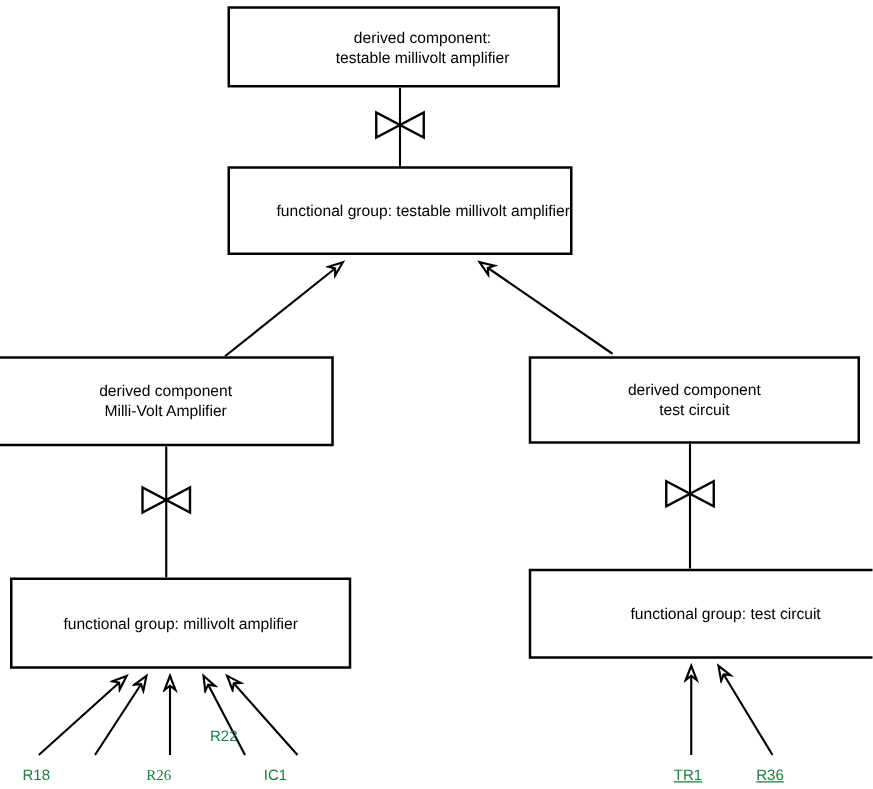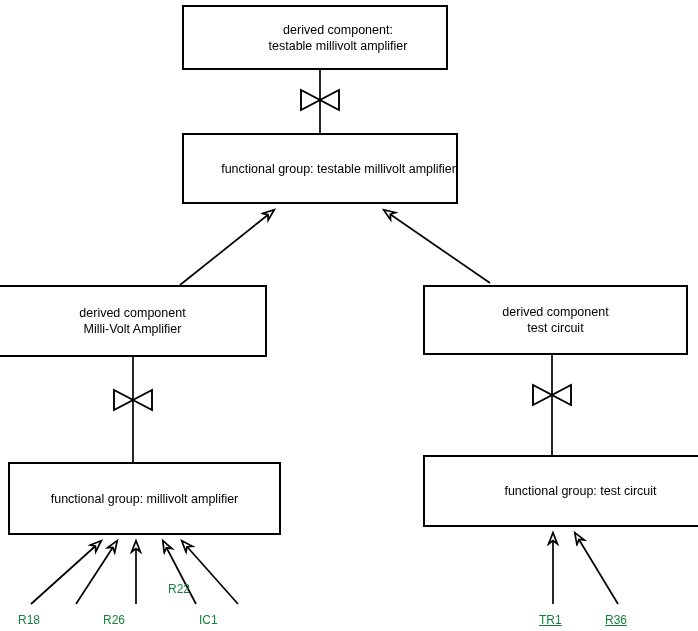--- a/index.html
+++ b/index.html
@@ -35,23 +35,23 @@
   
   #box-top{left:182px;top:5px;width:266px;height:65px;padding-left:46px;}
   #box-mid{left:182px;top:133px;width:276px;height:71px;justify-content:flex-end;}
   #box-dc-mva{left:-2px;top:285px;width:269px;height:72px;}
   #box-dc-tc{left:423px;top:285px;width:265px;height:70px;}
   #box-fg-mva{left:8px;top:462px;width:273px;height:73px;}
   #box-fg-tc{left:423px;top:455px;width:315px;height:72px;}
   
   #lbl-r18{left:18px;top:613px;}
   #lbl-r30{left:64px;top:634px;}
-  #lbl-r26{left:103px;top:613px;}
+  #lbl-r26{left:117px;top:613px;font-family:Liberation Serif, serif;}
   #lbl-r22{left:168px;top:582px;}
-  #lbl-ic1{left:199px;top:613px;}
+  #lbl-ic1{left:211px;top:613px;}
   #lbl-tr1{left:539px;top:613px;text-decoration:underline;}
   #lbl-r36{left:605px;top:613px;text-decoration:underline;}
 </style>
 </head>
 <body>
 
 <div id="canvas">
 
   <svg class="svg-layer" viewBox="0 0 698 631">
     <defs>

